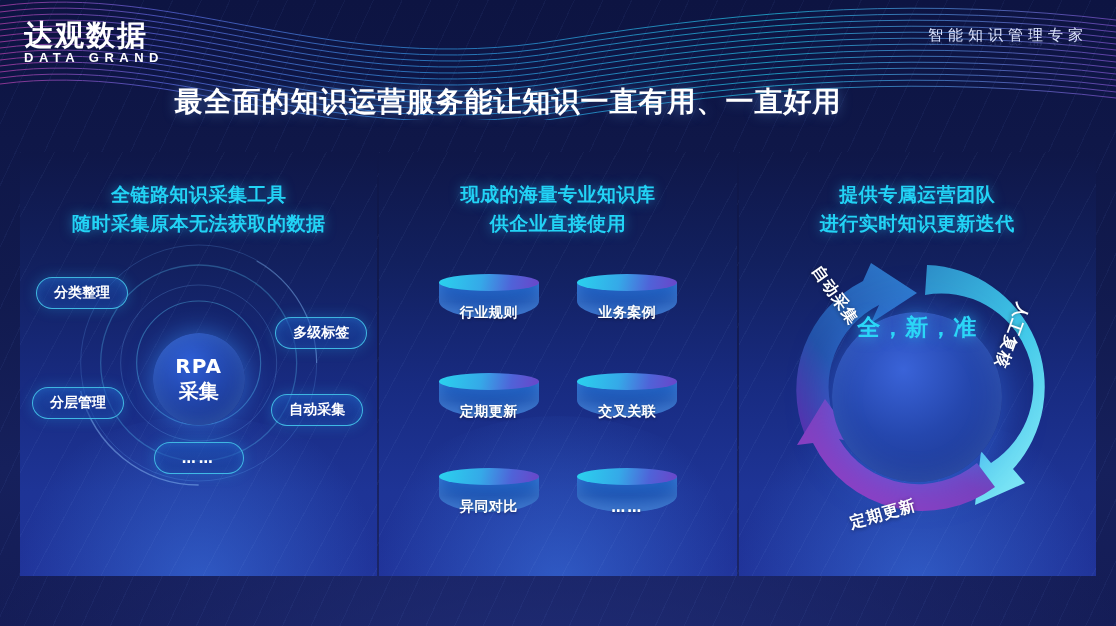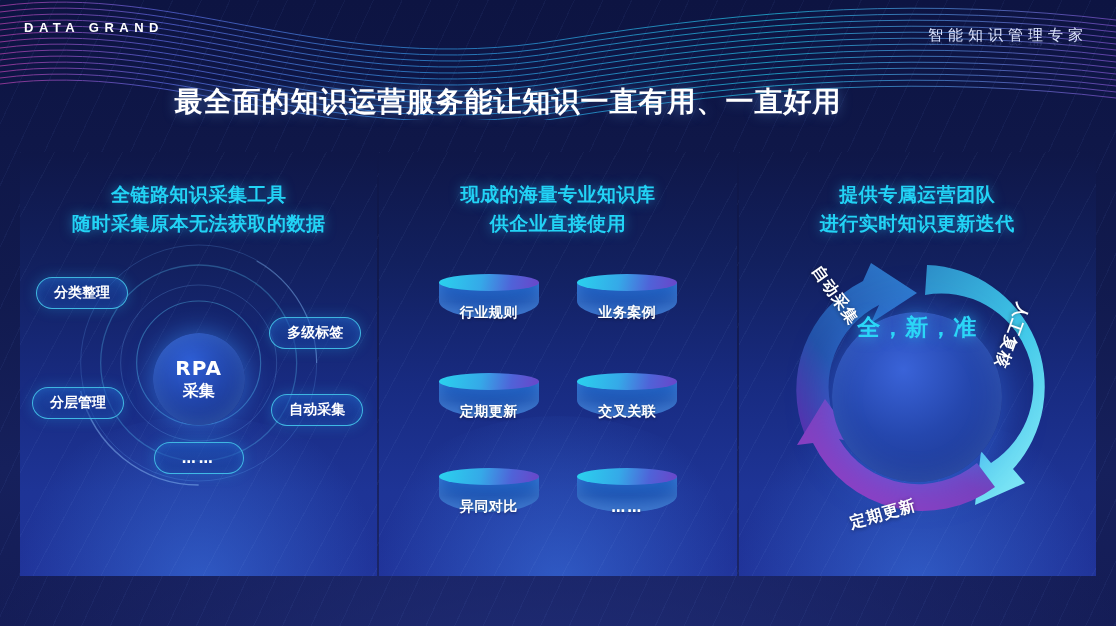--- a/index.html
+++ b/index.html
@@ -108,36 +108,36 @@
     height:32px; padding:6px 17px;
     border:1.6px solid rgba(70,205,240,0.85);
     border-radius:17px;
     background:linear-gradient(180deg, rgba(30,90,190,0.55), rgba(24,58,150,0.55));
     color:#ffffff; font-size:14px; font-weight:bold;
     font-family:"DejaVu Sans","Liberation Sans",sans-serif;
     box-shadow:0 0 14px rgba(40,180,245,0.28), inset 0 0 10px rgba(60,190,255,0.18);
     white-space:nowrap;
   }
   .p1-a { left:16px;  top:38px; }
-  .p1-b { right:16px; top:78px; }
+  .p1-b { right:10px; top:78px; }
   .p1-c { left:12px;  top:148px; }
   .p1-d { right:14px; top:155px; }
   .p1-e { left:50%; transform:translateX(-50%); top:203px; min-width:90px; letter-spacing:3px; }
 
   .core {
     position:absolute; left:50%; top:94px; transform:translateX(-50%);
     width:92px; height:92px; border-radius:50%;
     background:radial-gradient(circle at 40% 32%, #2f5fd6 0%, #1e3e9e 60%, #18307f 100%);
     box-shadow:0 0 26px rgba(60,150,255,0.55), inset 0 0 22px rgba(120,190,255,0.25);
     display:flex; flex-direction:column; align-items:center; justify-content:center;
     color:#fff; font-weight:bold; line-height:1.25; text-align:center;
     font-family:"DejaVu Sans","Liberation Sans",sans-serif;
   }
   .core-l1 { font-size:20px; letter-spacing:1px; }
-  .core-l2 { font-size:16px; }
+  .core-l2 { font-size:20px; }
 
   
   .cyl-grid {
     position:absolute; inset:0;
     display:grid; grid-template-columns:1fr 1fr; grid-template-rows:repeat(3,1fr);
     align-items:center; justify-items:center;
     padding:12px 40px 28px;
   }
   .cyl { position:relative; width:100px; height:50px; }
   .cyl-top {
@@ -216,20 +216,21 @@
         <path d="M0,60 C180,36 330,132 560,94 C760,62 930,52 1116,74"></path>
         <path d="M0,66 C180,42 330,138 560,100 C760,68 930,58 1116,80"></path>
         <path d="M0,72 C180,48 330,144 560,106 C760,74 930,64 1116,86"></path>
         <path d="M0,78 C180,54 330,150 560,112 C760,80 930,70 1116,92"></path>
         <path d="M0,84 C180,60 330,156 560,118 C760,86 930,76 1116,98"></path>
       </g>
     </svg>
   </div>
 
   <div class="logo">
+    <div class="logo-cn">达观数据</div>
     <div class="logo-en">DATA GRAND</div>
   </div>
 
   <div class="tagline-wrap">
     <div class="tagline">智能知识管理专家</div>
     <div class="tagline-reflect">智能知识管理专家</div>
   </div>
 
   <div class="main-title">最全面的知识运营服务能让知识一直有用、一直好用</div>
 

